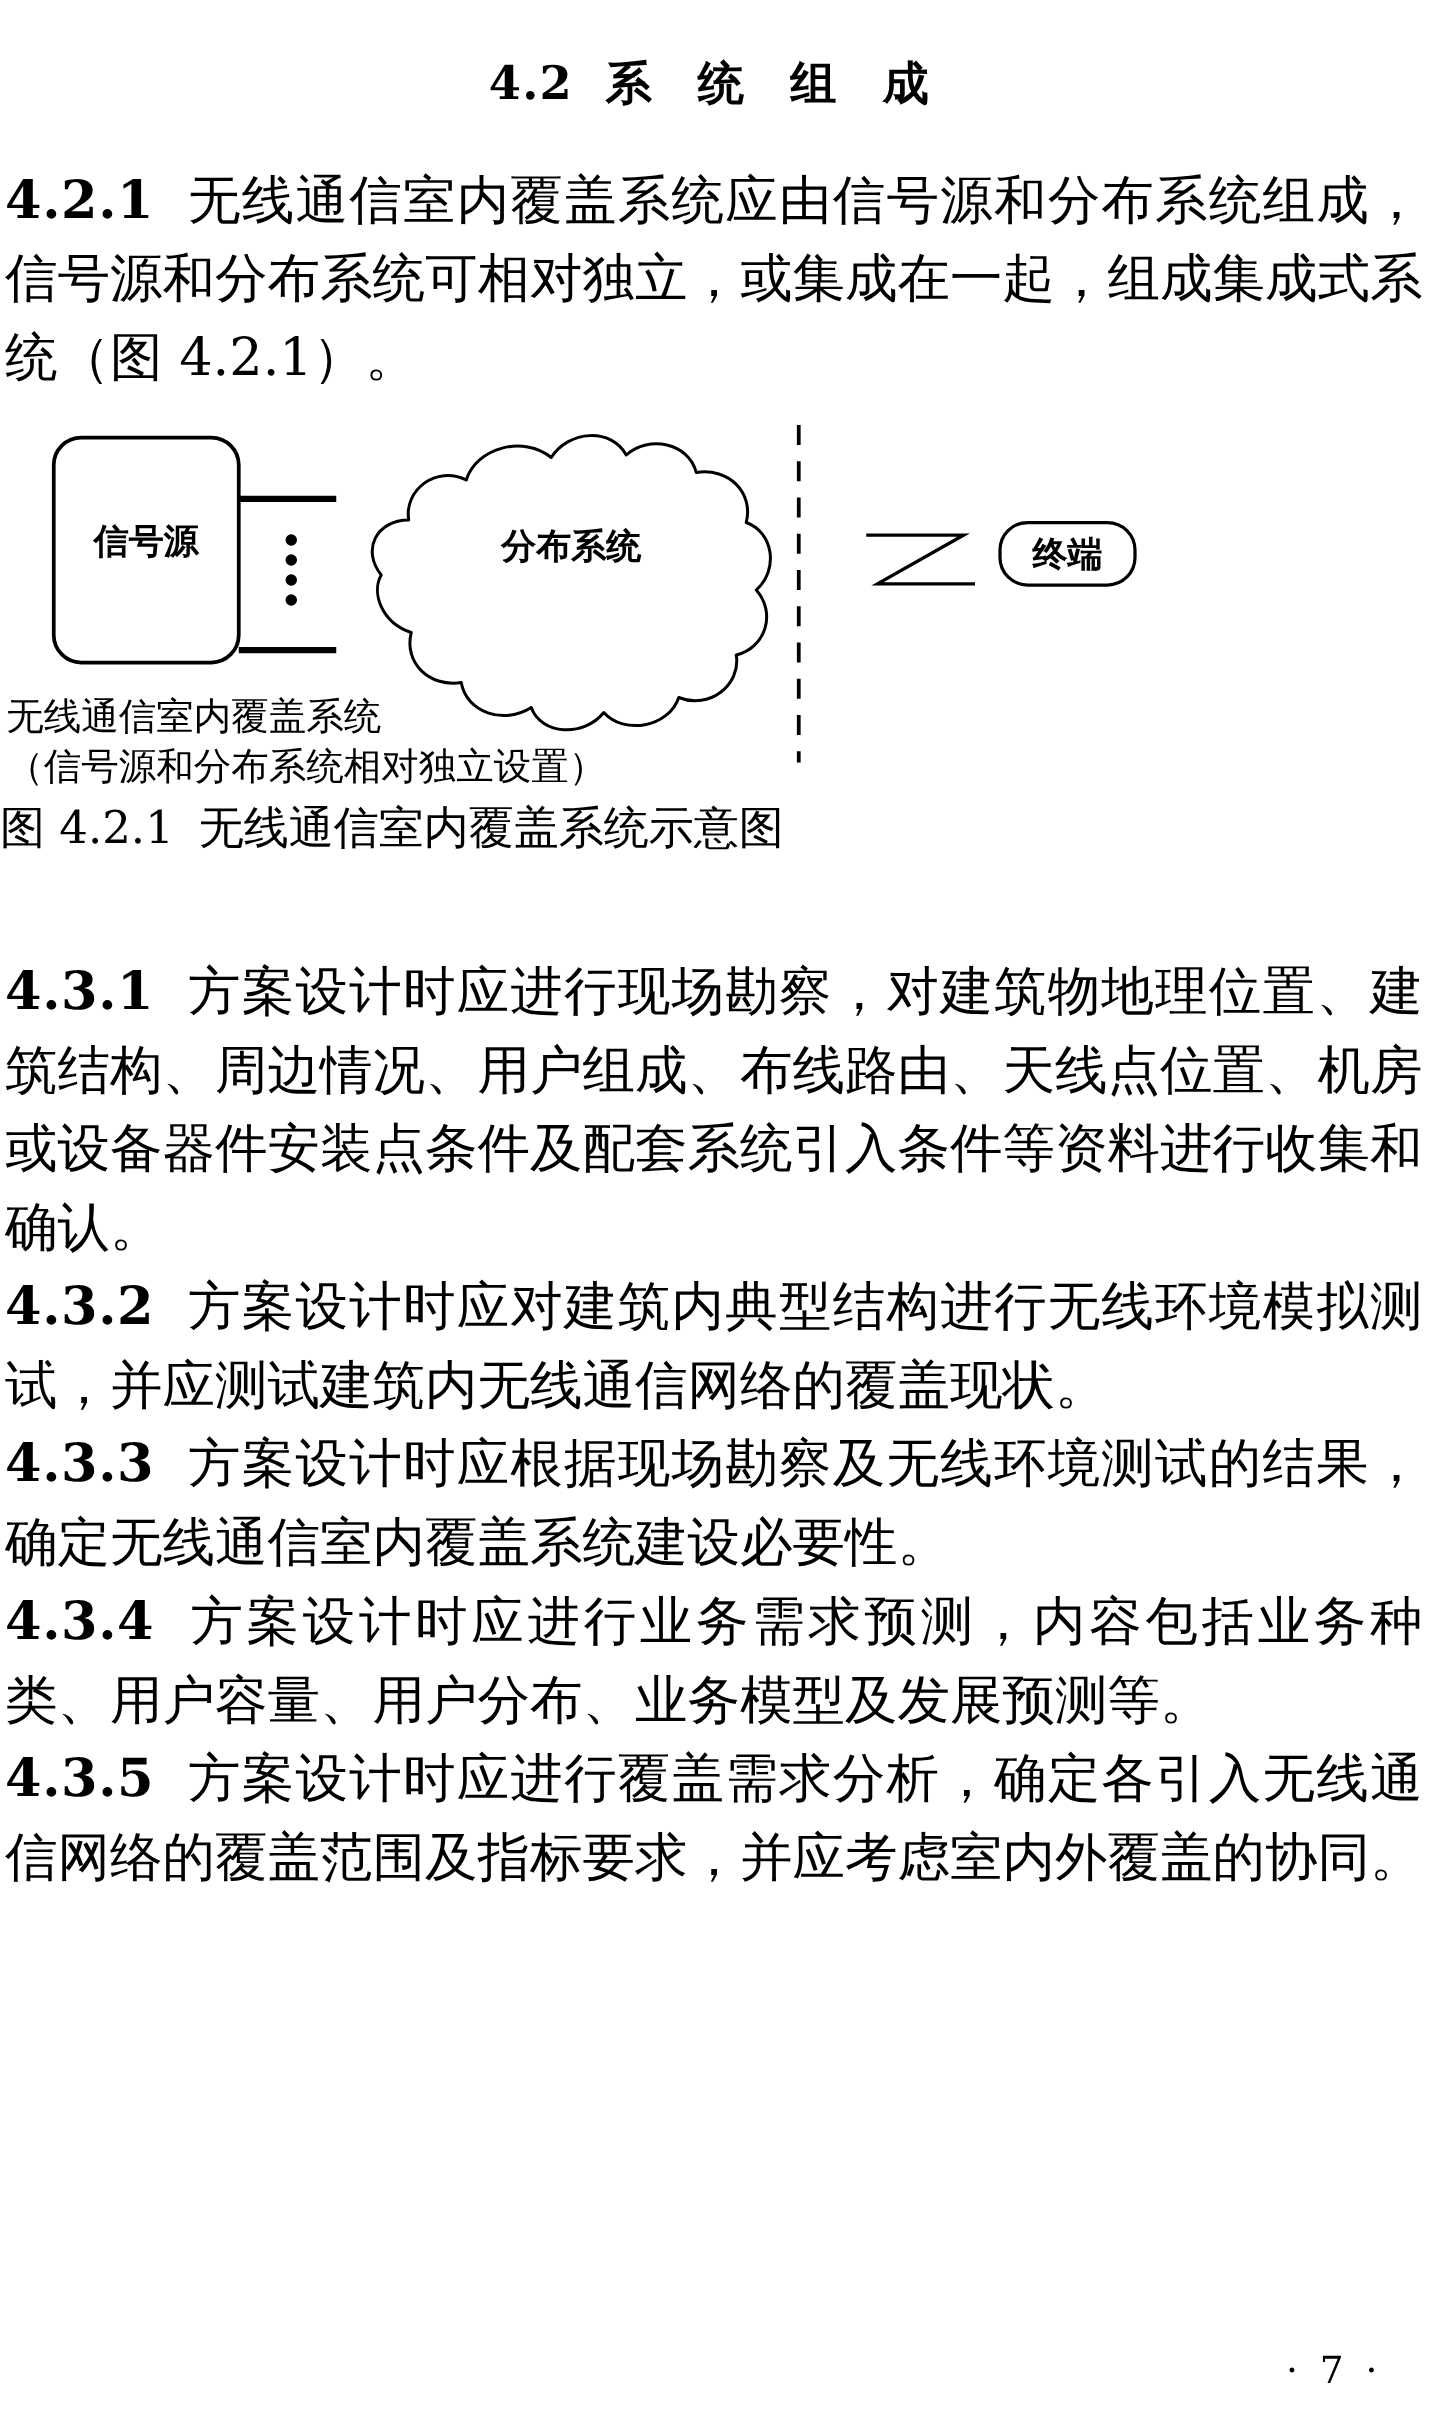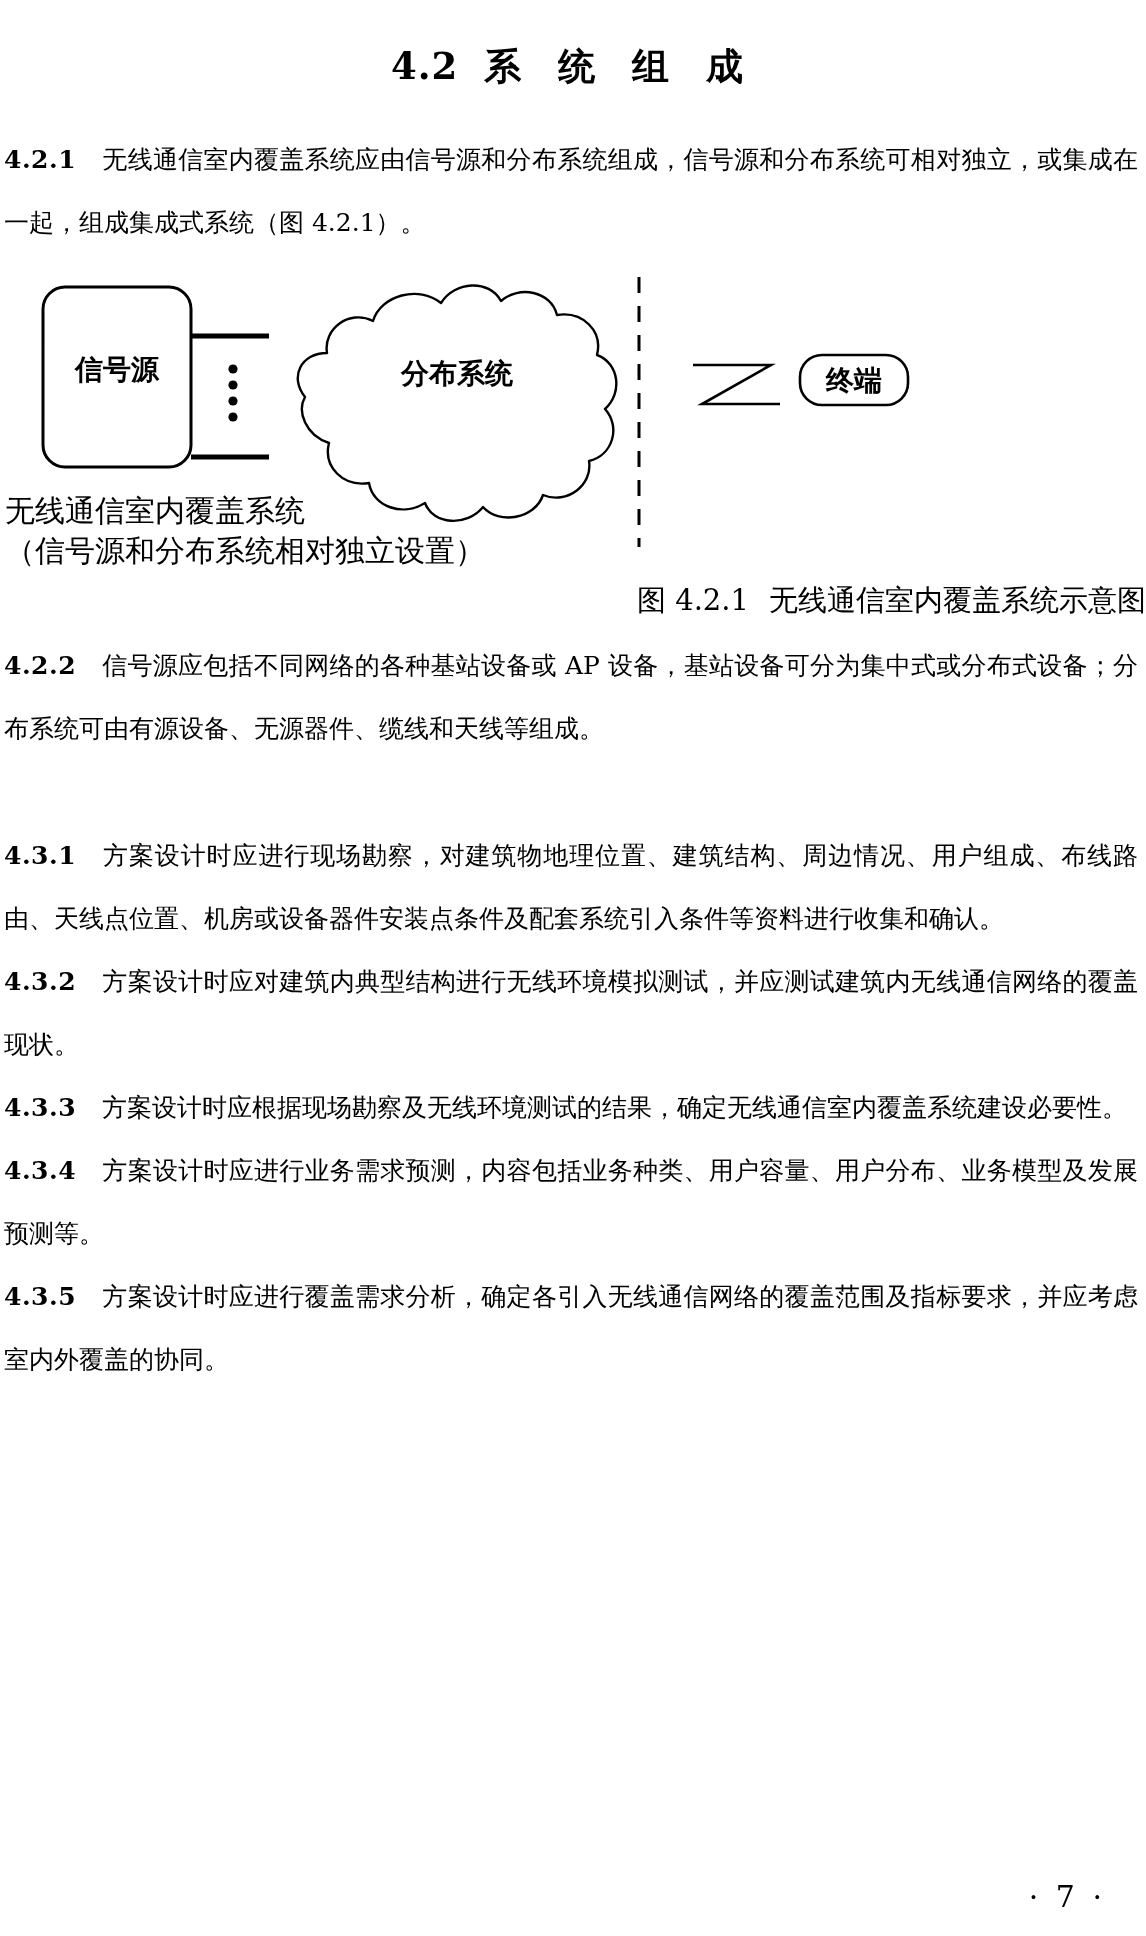--- a/index.html
+++ b/index.html
@@ -36,21 +36,21 @@
     letter-spacing: 1px;
     margin-right: 26px;
     margin-top: 32px;
   }
   .section-heading .title-cn {
     letter-spacing: 12px;
   }
 
   
   .para {
-    font-size: 25px;
+    font-size: 42px;
     line-height: 63px;
     text-align: justify;
     text-justify: inter-character;
     font-family: "DejaVu Serif", "Liberation Serif", serif;
     margin: 0;
     padding: 0 8px 0 4px;
   }
   .para .clause-no {
     font-weight: bold;
     letter-spacing: 0.5px;
@@ -66,22 +66,22 @@
   }
   .figure-svg { display: block; }
 
   .fig-sublabel {
     text-align: left;
     font-size: 30px;
     line-height: 40px;
     font-family: "DejaVu Serif", "Liberation Serif", serif;
   }
   .fig-caption {
-    text-align: right;
-    font-size: 29px;
+    text-align: left;
+    font-size: 36px;
     line-height: 48px;
     font-family: "DejaVu Serif", "Liberation Serif", serif;
   }
   .fig-caption .cap-num { margin-right: 20px; }
 
   
   .page-footer {
     position: absolute;
     right: 40px;
     bottom: 22px;
@@ -161,23 +161,20 @@
   </div>
 
   <div style="height:12px"></div>
 
   <div class="fig-caption">
     <span class="cap-num">图 4.2.1</span><span>无线通信室内覆盖系统示意图</span>
   </div>
 
   <div style="height:10px"></div>
 
-  <p class="para">
-    <span class="clause-no">4.2.2</span><span>信号源应包括不同网络的各种基站设备或 AP 设备，基站设备可分为集中式或分布式设备；分布系统可由有源设备、无源器件、缆线和天线等组成。</span>
-  </p>
 
   <div style="height:30px"></div>
 
 
   <div style="height:34px"></div>
 
   <p class="para">
     <span class="clause-no">4.3.1</span><span>方案设计时应进行现场勘察，对建筑物地理位置、建筑结构、周边情况、用户组成、布线路由、天线点位置、机房或设备器件安装点条件及配套系统引入条件等资料进行收集和确认。</span>
   </p>
 

